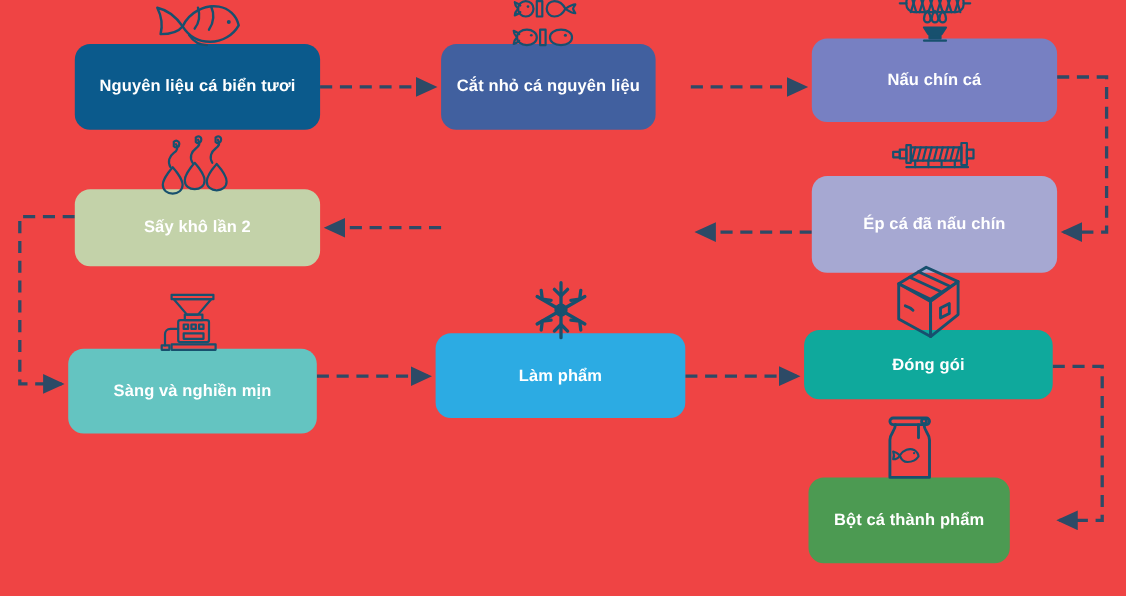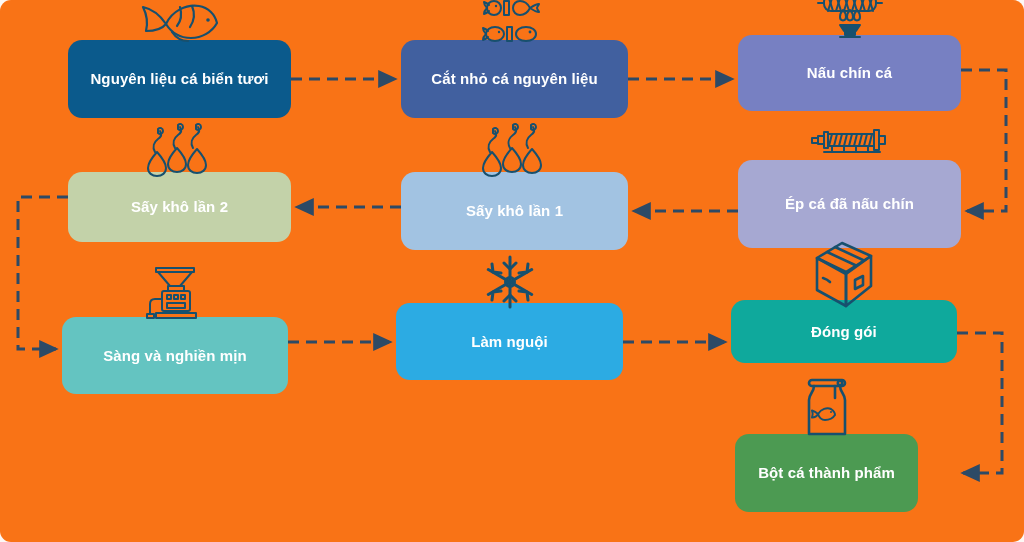--- a/index.html
+++ b/index.html
@@ -52,21 +52,21 @@
     color: #17506e;
   }
   .node-icon svg {
     display: block;
     overflow: visible;
   }
 </style>
 </head>
 <body>
 
-<div id="canvas" style="background: #f97316; border-radius: 11px;">
+<div id="canvas" style="background: #ef4444;">
 
   <svg id="connectors" viewBox="0 0 1024 542">
     <defs>
       <marker id="arrow" markerWidth="7" markerHeight="7" refX="5.6" refY="3" orient="auto" markerUnits="strokeWidth">
         <path d="M0,0 L6.5,3 L0,6 z" fill="#2d4a66"></path>
       </marker>
     </defs>
     <g fill="none" stroke="#2d4a66" stroke-width="3" stroke-dasharray="11 7" marker-end="url(#arrow)">
       <path d="M291,79 L395,79"></path>
       <path d="M628,79 L732,79"></path>
@@ -86,21 +86,21 @@
         <path d="M30 30c6-13 20-20 33-18 9 1.5 16 8 18 17-5 9-15 15-26 15-12 0-20-6-25-14z"></path>
         <path d="M30 30c-6-9-14-15-23-17 4 8 5 16 3 24 8 0 16-2 20-7z"></path>
         <path d="M44 13c2 7 1 14-3 19M56 12c3 7 2 15-2 21"></path>
         <path d="M36 38c4 6 10 9 16 9"></path>
         <circle cx="72" cy="26" r="1.8" fill="#17506e" stroke="none"></circle>
       </svg>
     </div>
     <span class="node-label">Nguyên liệu cá biển tươi</span>
   </div>
 
-  <div class="node" style="left: 401px; top: 40px; width: 227px; height: 78px; background: rgb(65, 96, 159);">
+  <div class="node" style="left: 401px; top: 40px; width: 195px; height: 78px; background: rgb(65, 96, 159);">
     <div class="node-icon" style="top: -44px; width: 64px; height: 56px;">
       <svg viewBox="0 0 64 56" width="64" height="56" fill="none" stroke="#17506e" stroke-width="2" stroke-linecap="round" stroke-linejoin="round">
         <g>
           <path d="M4 12c0-4 3-7 7-7s7 3 7 7-3 7-7 7-7-3-7-7z"></path>
           <path d="M4 12c-2-2-3-4-3-6 0 0 3 1 5 3M4 12c-2 2-3 4-3 6 0 0 3-1 5-3"></path>
           <circle cx="13" cy="10" r="1.2" fill="#17506e" stroke="none"></circle>
           <path d="M21 5h5v14h-5z"></path>
           <path d="M30 12c0-4 3-7 7-7 4 0 8 3 10 7-2 4-6 7-10 7-4 0-7-3-7-7z"></path>
           <path d="M47 12c3-2 6-4 9-4-1 2-2 3-2 4 0 1 1 2 2 4-3 0-6-2-9-4z"></path>
         </g>
@@ -145,36 +145,20 @@
         <path d="M50 26c-3-5-1-10 3-13 3-2 4-5 2-8"></path>
         <path d="M53 3c2-2 5-1 5 2s-3 4-5 2z"></path>
         <path d="M14 30c0 0-9 10-9 16 0 5 4 8 9 8s9-3 9-8c0-6-9-16-9-16z"></path>
         <path d="M34 26c0 0-9 10-9 16 0 5 4 8 9 8s9-3 9-8c0-6-9-16-9-16z"></path>
         <path d="M54 27c0 0-9 10-9 16 0 5 4 8 9 8s9-3 9-8c0-6-9-16-9-16z"></path>
       </svg>
     </div>
     <span class="node-label">Sấy khô lần 2</span>
   </div>
 
-  <div class="node" style="left: 401px; top: 172px; width: 227px; height: 78px; background: rgb(162, 195, 226);">
-    <div class="node-icon" style="top: -50px; width: 74px; height: 56px;">
-      <svg viewBox="0 0 74 56" width="74" height="56" fill="none" stroke="#17506e" stroke-width="2" stroke-linecap="round" stroke-linejoin="round">
-        <path d="M12 30c-3-5-1-10 3-13 3-2 4-5 2-8"></path>
-        <path d="M15 7c2-2 5-1 5 2s-3 4-5 2z"></path>
-        <path d="M32 26c-3-5-1-10 3-13 3-2 4-5 2-8"></path>
-        <path d="M35 3c2-2 5-1 5 2s-3 4-5 2z"></path>
-        <path d="M50 26c-3-5-1-10 3-13 3-2 4-5 2-8"></path>
-        <path d="M53 3c2-2 5-1 5 2s-3 4-5 2z"></path>
-        <path d="M14 30c0 0-9 10-9 16 0 5 4 8 9 8s9-3 9-8c0-6-9-16-9-16z"></path>
-        <path d="M34 26c0 0-9 10-9 16 0 5 4 8 9 8s9-3 9-8c0-6-9-16-9-16z"></path>
-        <path d="M54 27c0 0-9 10-9 16 0 5 4 8 9 8s9-3 9-8c0-6-9-16-9-16z"></path>
-      </svg>
-    </div>
-    <span class="node-label">Sấy khô lần 1</span>
-  </div>
 
   <div class="node" style="left: 738px; top: 160px; width: 223px; height: 88px; background: rgb(166, 168, 210);">
     <div class="node-icon" style="top: -34px; width: 80px; height: 38px;">
       <svg viewBox="0 0 80 38" width="80" height="38" fill="none" stroke="#17506e" stroke-width="2" stroke-linecap="round" stroke-linejoin="round">
         <rect x="18" y="8" width="46" height="12"></rect>
         <path d="M22 8l-3 12M27 8l-3 12M32 8l-3 12M37 8l-3 12M42 8l-3 12M47 8l-3 12M52 8l-3 12M57 8l-3 12M62 8l-3 12"></path>
         <path d="M14 6h4v16h-4z"></path>
         <path d="M8 10h6v8H8z"></path>
         <path d="M2 12h6v5H2z"></path>
         <path d="M64 4h5v20h-5z"></path>
@@ -208,21 +192,21 @@
   <div class="node" style="left: 396px; top: 303px; width: 227px; height: 77px; background: rgb(44, 171, 227);">
     <div class="node-icon" style="top: -48px; width: 54px; height: 54px;">
       <svg viewBox="0 0 54 54" width="54" height="54" fill="none" stroke="#17506e" stroke-width="3" stroke-linecap="round" stroke-linejoin="round">
         <path d="M27 2v50M5.3 14.5l43.4 25M5.3 39.5l43.4-25"></path>
         <path d="M21 8l6 6 6-6M21 46l6-6 6 6"></path>
         <path d="M9 9l1 8 8 1M45 45l-1-8-8-1"></path>
         <path d="M45 9l-1 8-8 1M9 45l1-8 8-1"></path>
         <circle cx="27" cy="27" r="4.5"></circle>
       </svg>
     </div>
-    <span class="node-label">Làm nguội</span>
+    <span class="node-label">Làm phẩm</span>
   </div>
 
   <div class="node" style="left: 731px; top: 300px; width: 226px; height: 63px; background: rgb(15, 169, 156);">
     <div class="node-icon" style="top: -62px; width: 70px; height: 70px;">
       <svg viewBox="0 0 70 70" width="70" height="70" fill="none" stroke="#17506e" stroke-width="2.6" stroke-linecap="round" stroke-linejoin="round">
         <path d="M8 20L33 5l29 13-25 16z"></path>
         <path d="M8 20v32l29 16V36z"></path>
         <path d="M62 18v30L37 68V36z"></path>
         <path d="M18 14l28 13M26 9l28 13"></path>
         <path d="M14 40c3 1 5 2 7 4"></path>

